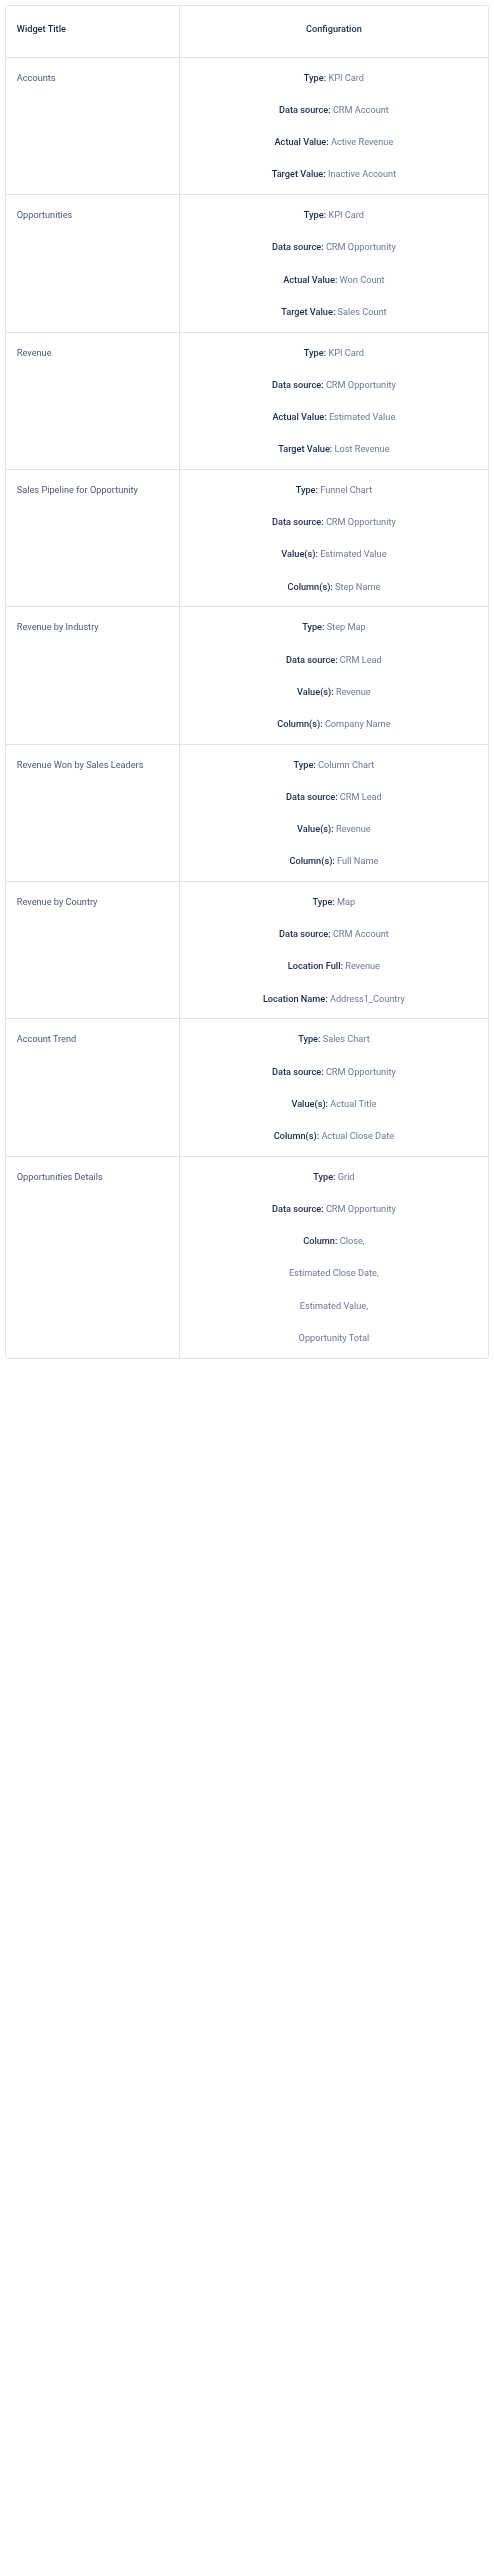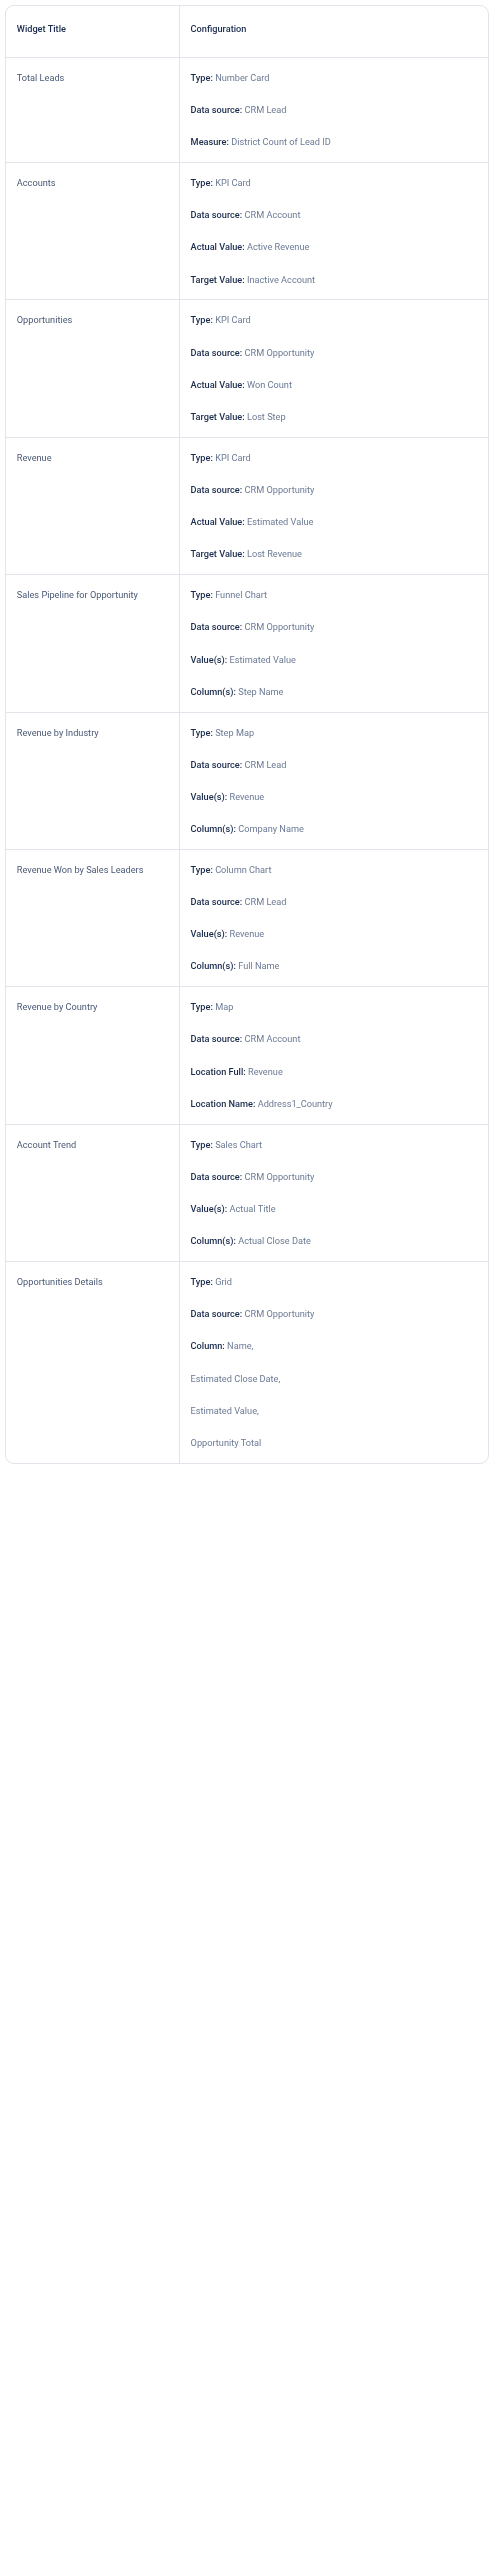--- a/index.html
+++ b/index.html
@@ -9,21 +9,21 @@
     }
     body {
       font-family: -apple-system, BlinkMacSystemFont, "Segoe UI", Roboto, "Helvetica Neue", Arial, sans-serif;
       background: #fff;
       color: #1a2b4c;
       font-size: 9.2px;
       line-height: 1.5;
     }
     .table-wrapper {
       border: 0.7px solid #e1e4ea;
-      border-radius: 9px;
+      border-radius: 3px;
       margin: 5.3px;
       overflow: hidden;
     }
     table {
       width: 100%;
       border-collapse: collapse;
     }
     th, td {
       border-bottom: 0.7px solid #e1e4ea;
       border-right: 0.7px solid #e1e4ea;
@@ -42,20 +42,21 @@
       color: #1a2b4c;
       font-weight: 500;
       font-size: 9.2px;
       padding: 15.8px 10.5px 21px 10.5px;
     }
     .col-title {
       width: 36%;
     }
     .col-config {
       width: 64%;
+      text-align: center;
     }
     .config-block {
       margin-bottom: 18.4px;
     }
     .config-block:last-child {
       margin-bottom: 0;
     }
     .config-label {
       color: #1a2b4c;
       font-weight: 500;
@@ -73,43 +74,35 @@
 <div class="table-wrapper">
   <table>
     <thead>
       <tr>
         <th class="col-title">Widget Title</th>
         <th class="col-config">Configuration</th>
       </tr>
     </thead>
     <tbody id="table-body">
         <tr>
-          <td class="col-title widget-title">Total Leads</td>
-          <td class="col-config">
-            <div class="config-block"><span class="config-label">Type:</span> <span class="config-value">Number Card</span></div>
-            <div class="config-block"><span class="config-label">Data source:</span> <span class="config-value">CRM Lead</span></div>
-            <div class="config-block"><span class="config-label">Measure:</span> <span class="config-value">District Count of Lead ID</span></div>
-          </td>
-        </tr>
-        <tr>
           <td class="col-title widget-title">Accounts</td>
           <td class="col-config">
             <div class="config-block"><span class="config-label">Type:</span> <span class="config-value">KPI Card</span></div>
             <div class="config-block"><span class="config-label">Data source:</span> <span class="config-value">CRM Account</span></div>
             <div class="config-block"><span class="config-label">Actual Value:</span> <span class="config-value">Active Revenue</span></div>
             <div class="config-block"><span class="config-label">Target Value:</span> <span class="config-value">Inactive Account</span></div>
           </td>
         </tr>
         <tr>
           <td class="col-title widget-title">Opportunities</td>
           <td class="col-config">
             <div class="config-block"><span class="config-label">Type:</span> <span class="config-value">KPI Card</span></div>
             <div class="config-block"><span class="config-label">Data source:</span> <span class="config-value">CRM Opportunity</span></div>
             <div class="config-block"><span class="config-label">Actual Value:</span> <span class="config-value">Won Count</span></div>
-            <div class="config-block"><span class="config-label">Target Value:</span> <span class="config-value">Lost Step</span></div>
+            <div class="config-block"><span class="config-label">Target Value:</span> <span class="config-value">Sales Count</span></div>
           </td>
         </tr>
         <tr>
           <td class="col-title widget-title">Revenue</td>
           <td class="col-config">
             <div class="config-block"><span class="config-label">Type:</span> <span class="config-value">KPI Card</span></div>
             <div class="config-block"><span class="config-label">Data source:</span> <span class="config-value">CRM Opportunity</span></div>
             <div class="config-block"><span class="config-label">Actual Value:</span> <span class="config-value">Estimated Value</span></div>
             <div class="config-block"><span class="config-label">Target Value:</span> <span class="config-value">Lost Revenue</span></div>
           </td>
@@ -157,21 +150,21 @@
             <div class="config-block"><span class="config-label">Data source:</span> <span class="config-value">CRM Opportunity</span></div>
             <div class="config-block"><span class="config-label">Value(s):</span> <span class="config-value">Actual Title</span></div>
             <div class="config-block"><span class="config-label">Column(s):</span> <span class="config-value">Actual Close Date</span></div>
           </td>
         </tr>
         <tr>
           <td class="col-title widget-title">Opportunities Details</td>
           <td class="col-config">
             <div class="config-block"><span class="config-label">Type:</span> <span class="config-value">Grid</span></div>
             <div class="config-block"><span class="config-label">Data source:</span> <span class="config-value">CRM Opportunity</span></div>
-            <div class="config-block"><span class="config-label">Column:</span> <span class="config-value">Name,</span></div>
+            <div class="config-block"><span class="config-label">Column:</span> <span class="config-value">Close,</span></div>
             <div class="config-block"><span class="config-value">Estimated Close Date,</span></div>
             <div class="config-block"><span class="config-value">Estimated Value,</span></div>
             <div class="config-block"><span class="config-value">Opportunity Total</span></div>
           </td>
         </tr>
       </tbody>
   </table>
 </div>
 
 

